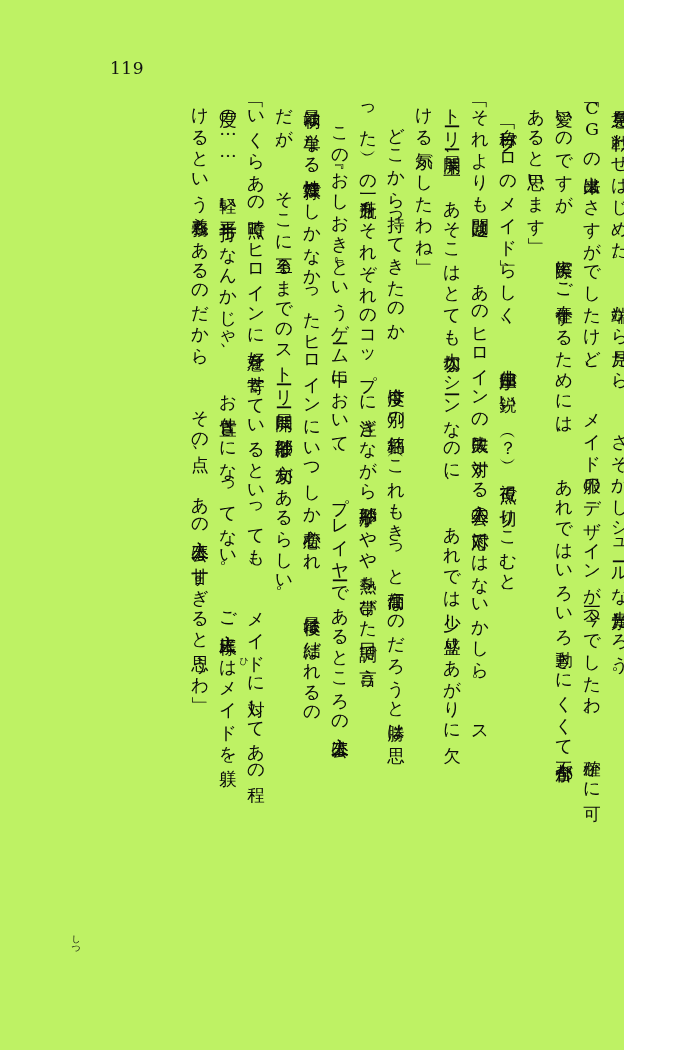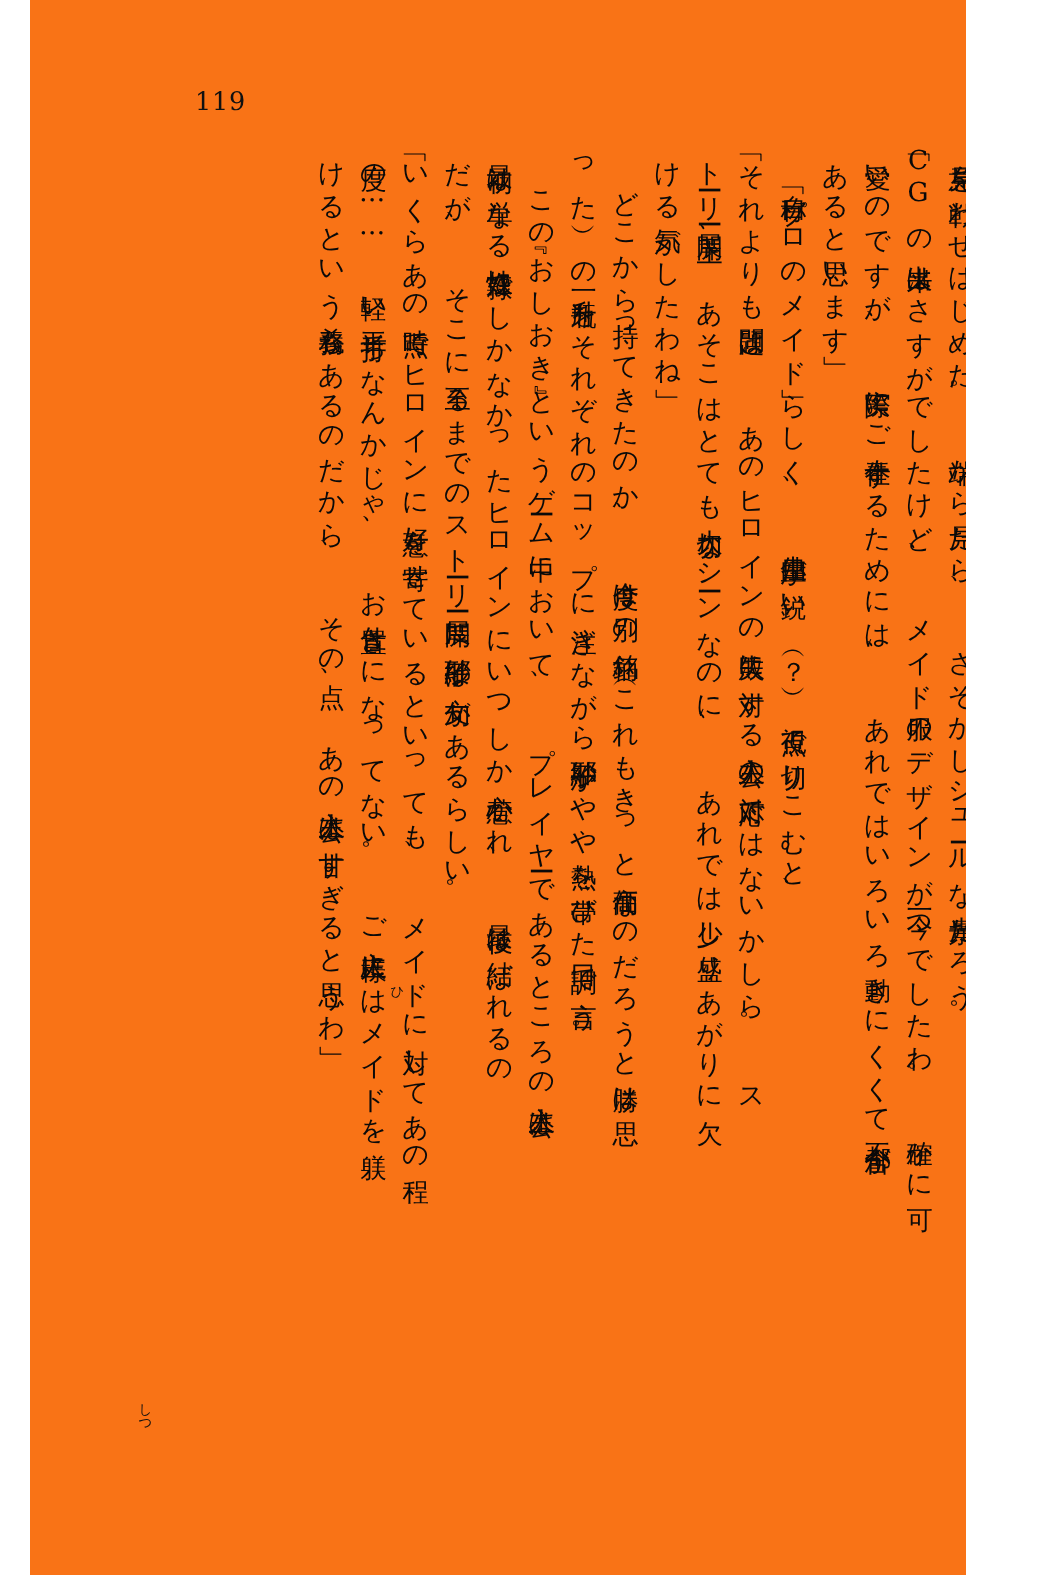--- a/index.html
+++ b/index.html
@@ -4,25 +4,24 @@
 <style>
   html, body {
     margin: 0;
     padding: 0;
     background: #ffffff;
   }
   #page {
     position: relative;
     width: 624px;
     height: 1050px;
-    background: #f97316;
+    background: #bef264;
     overflow: hidden;
     font-family: "DejaVu Serif", "Liberation Serif", serif;
     color: #000000;
-    margin-left: 20px;
   }
   
   #page-number {
     position: absolute;
     left: 110px;
     top: 58px;
     font-size: 17px;
     font-family: "DejaVu Serif", "Liberation Serif", serif;
     letter-spacing: 0.5px;
     color: #111111;

